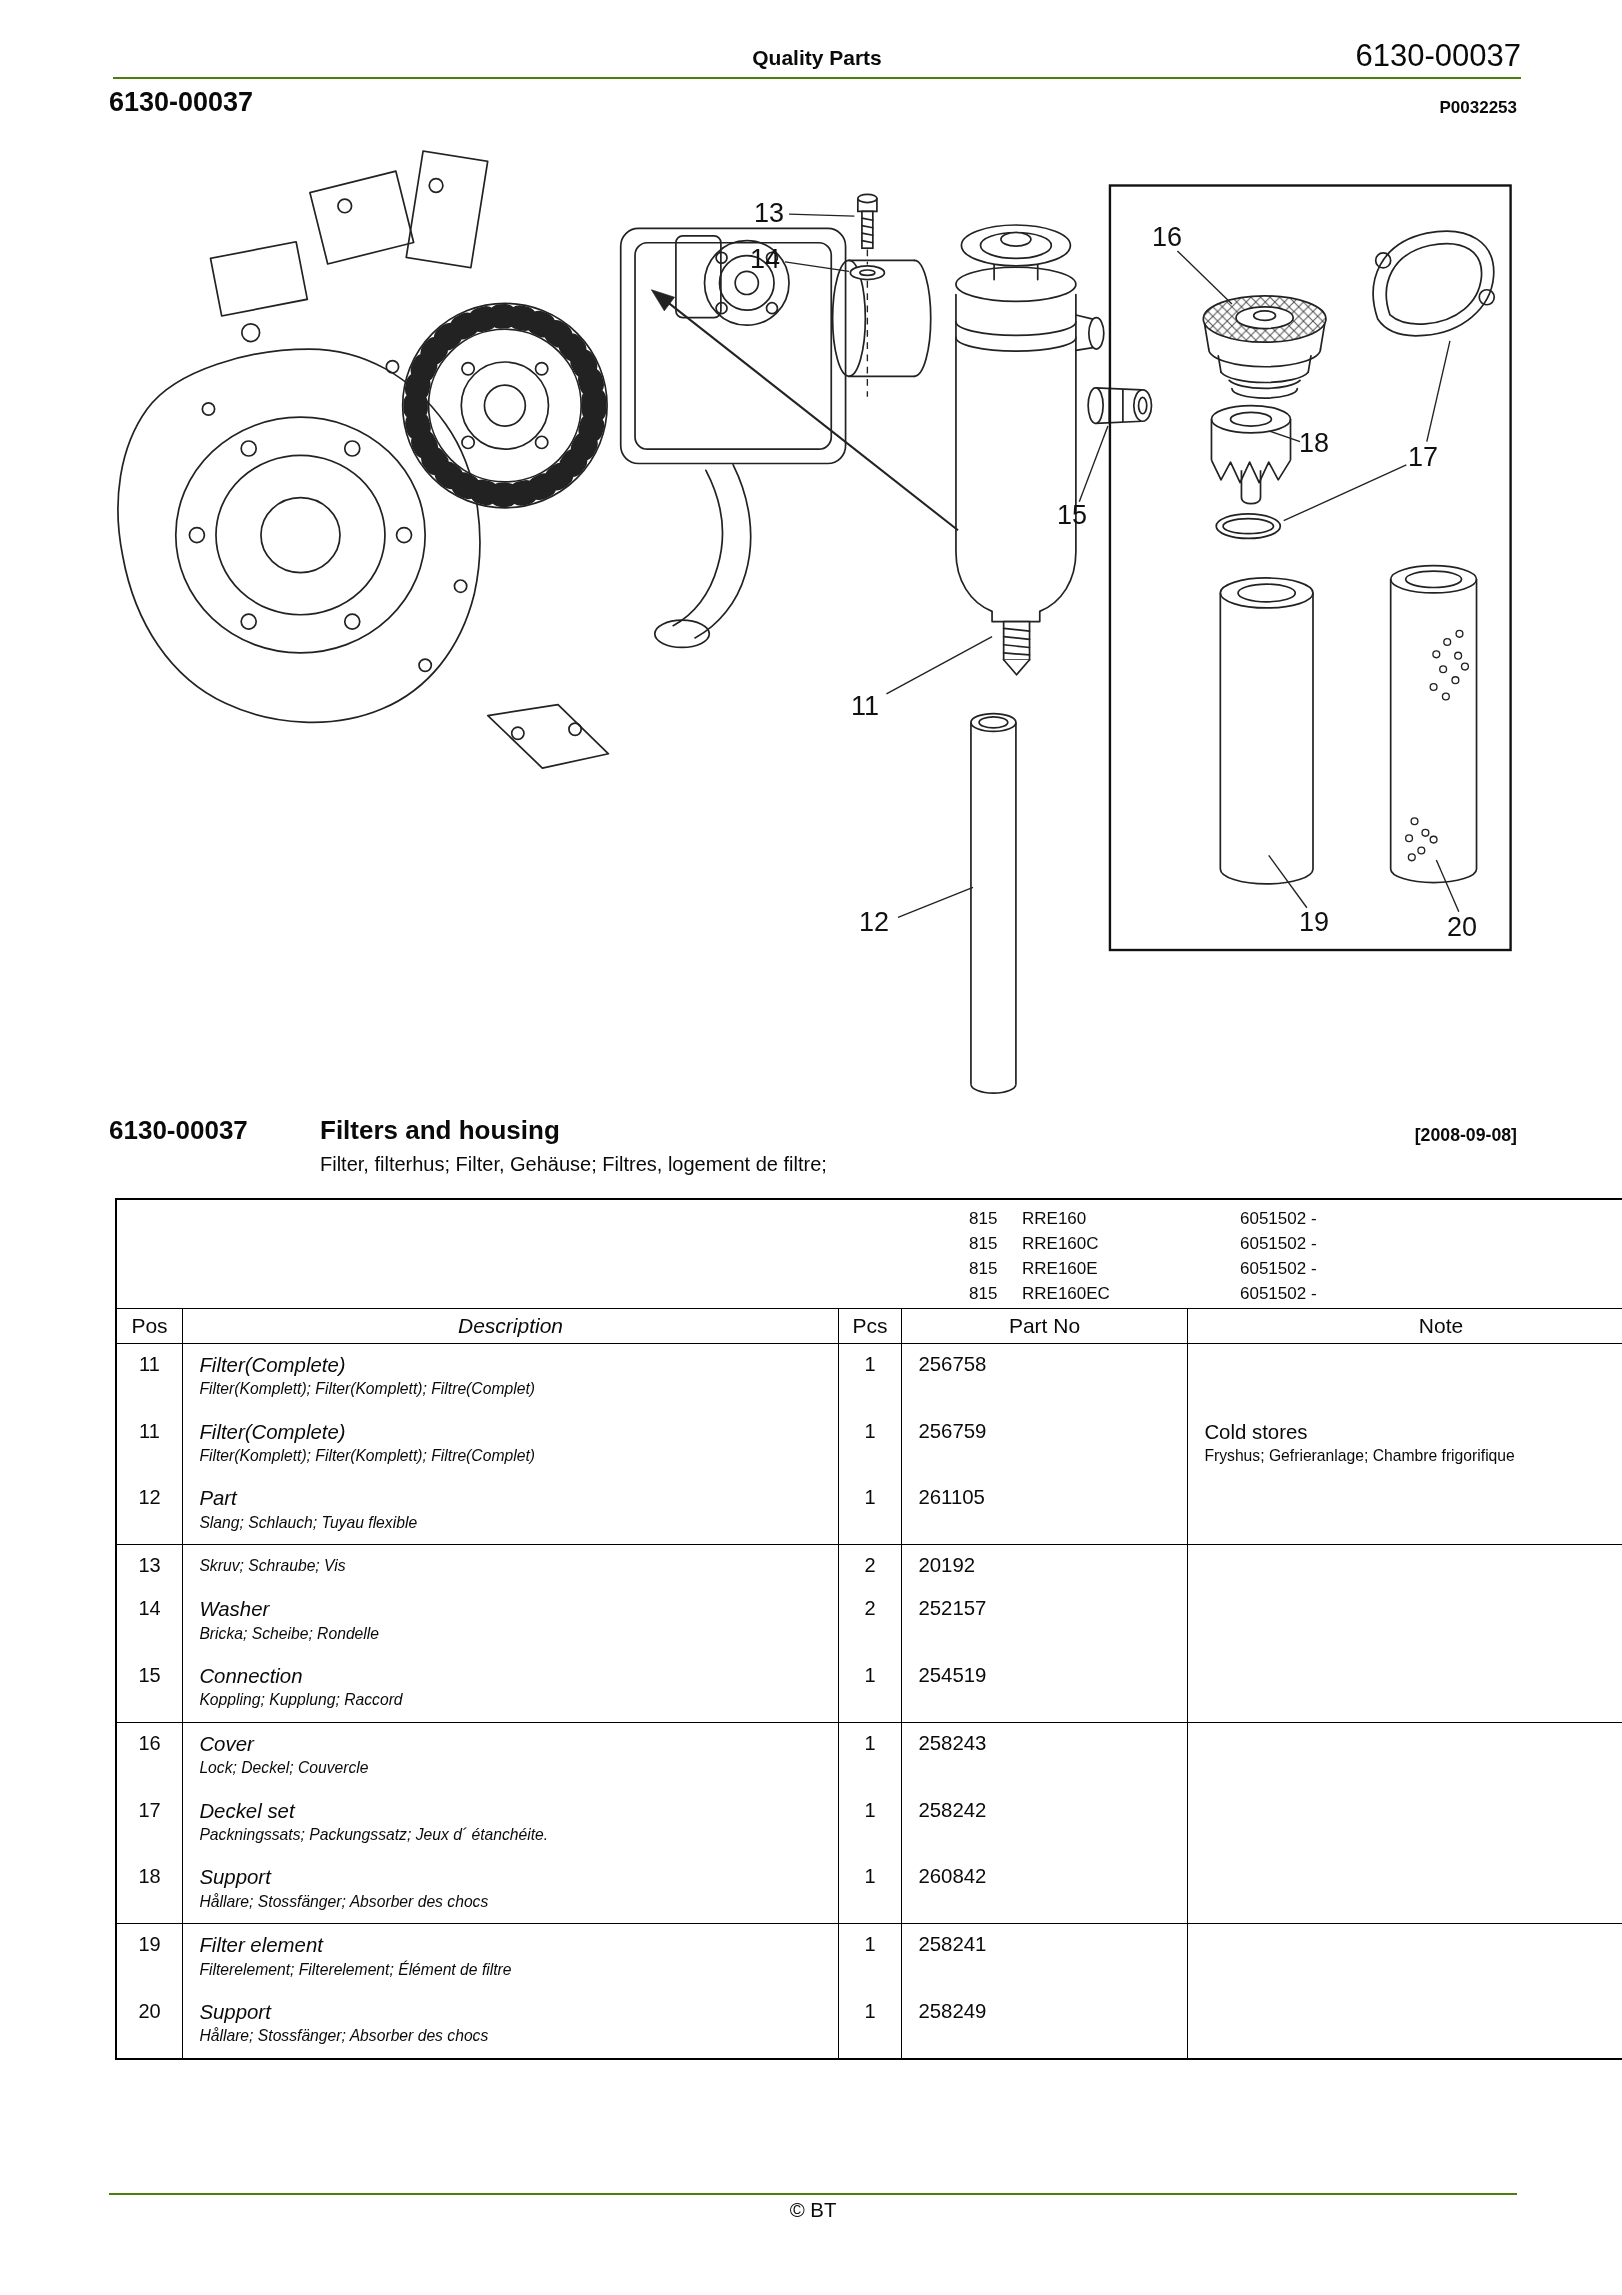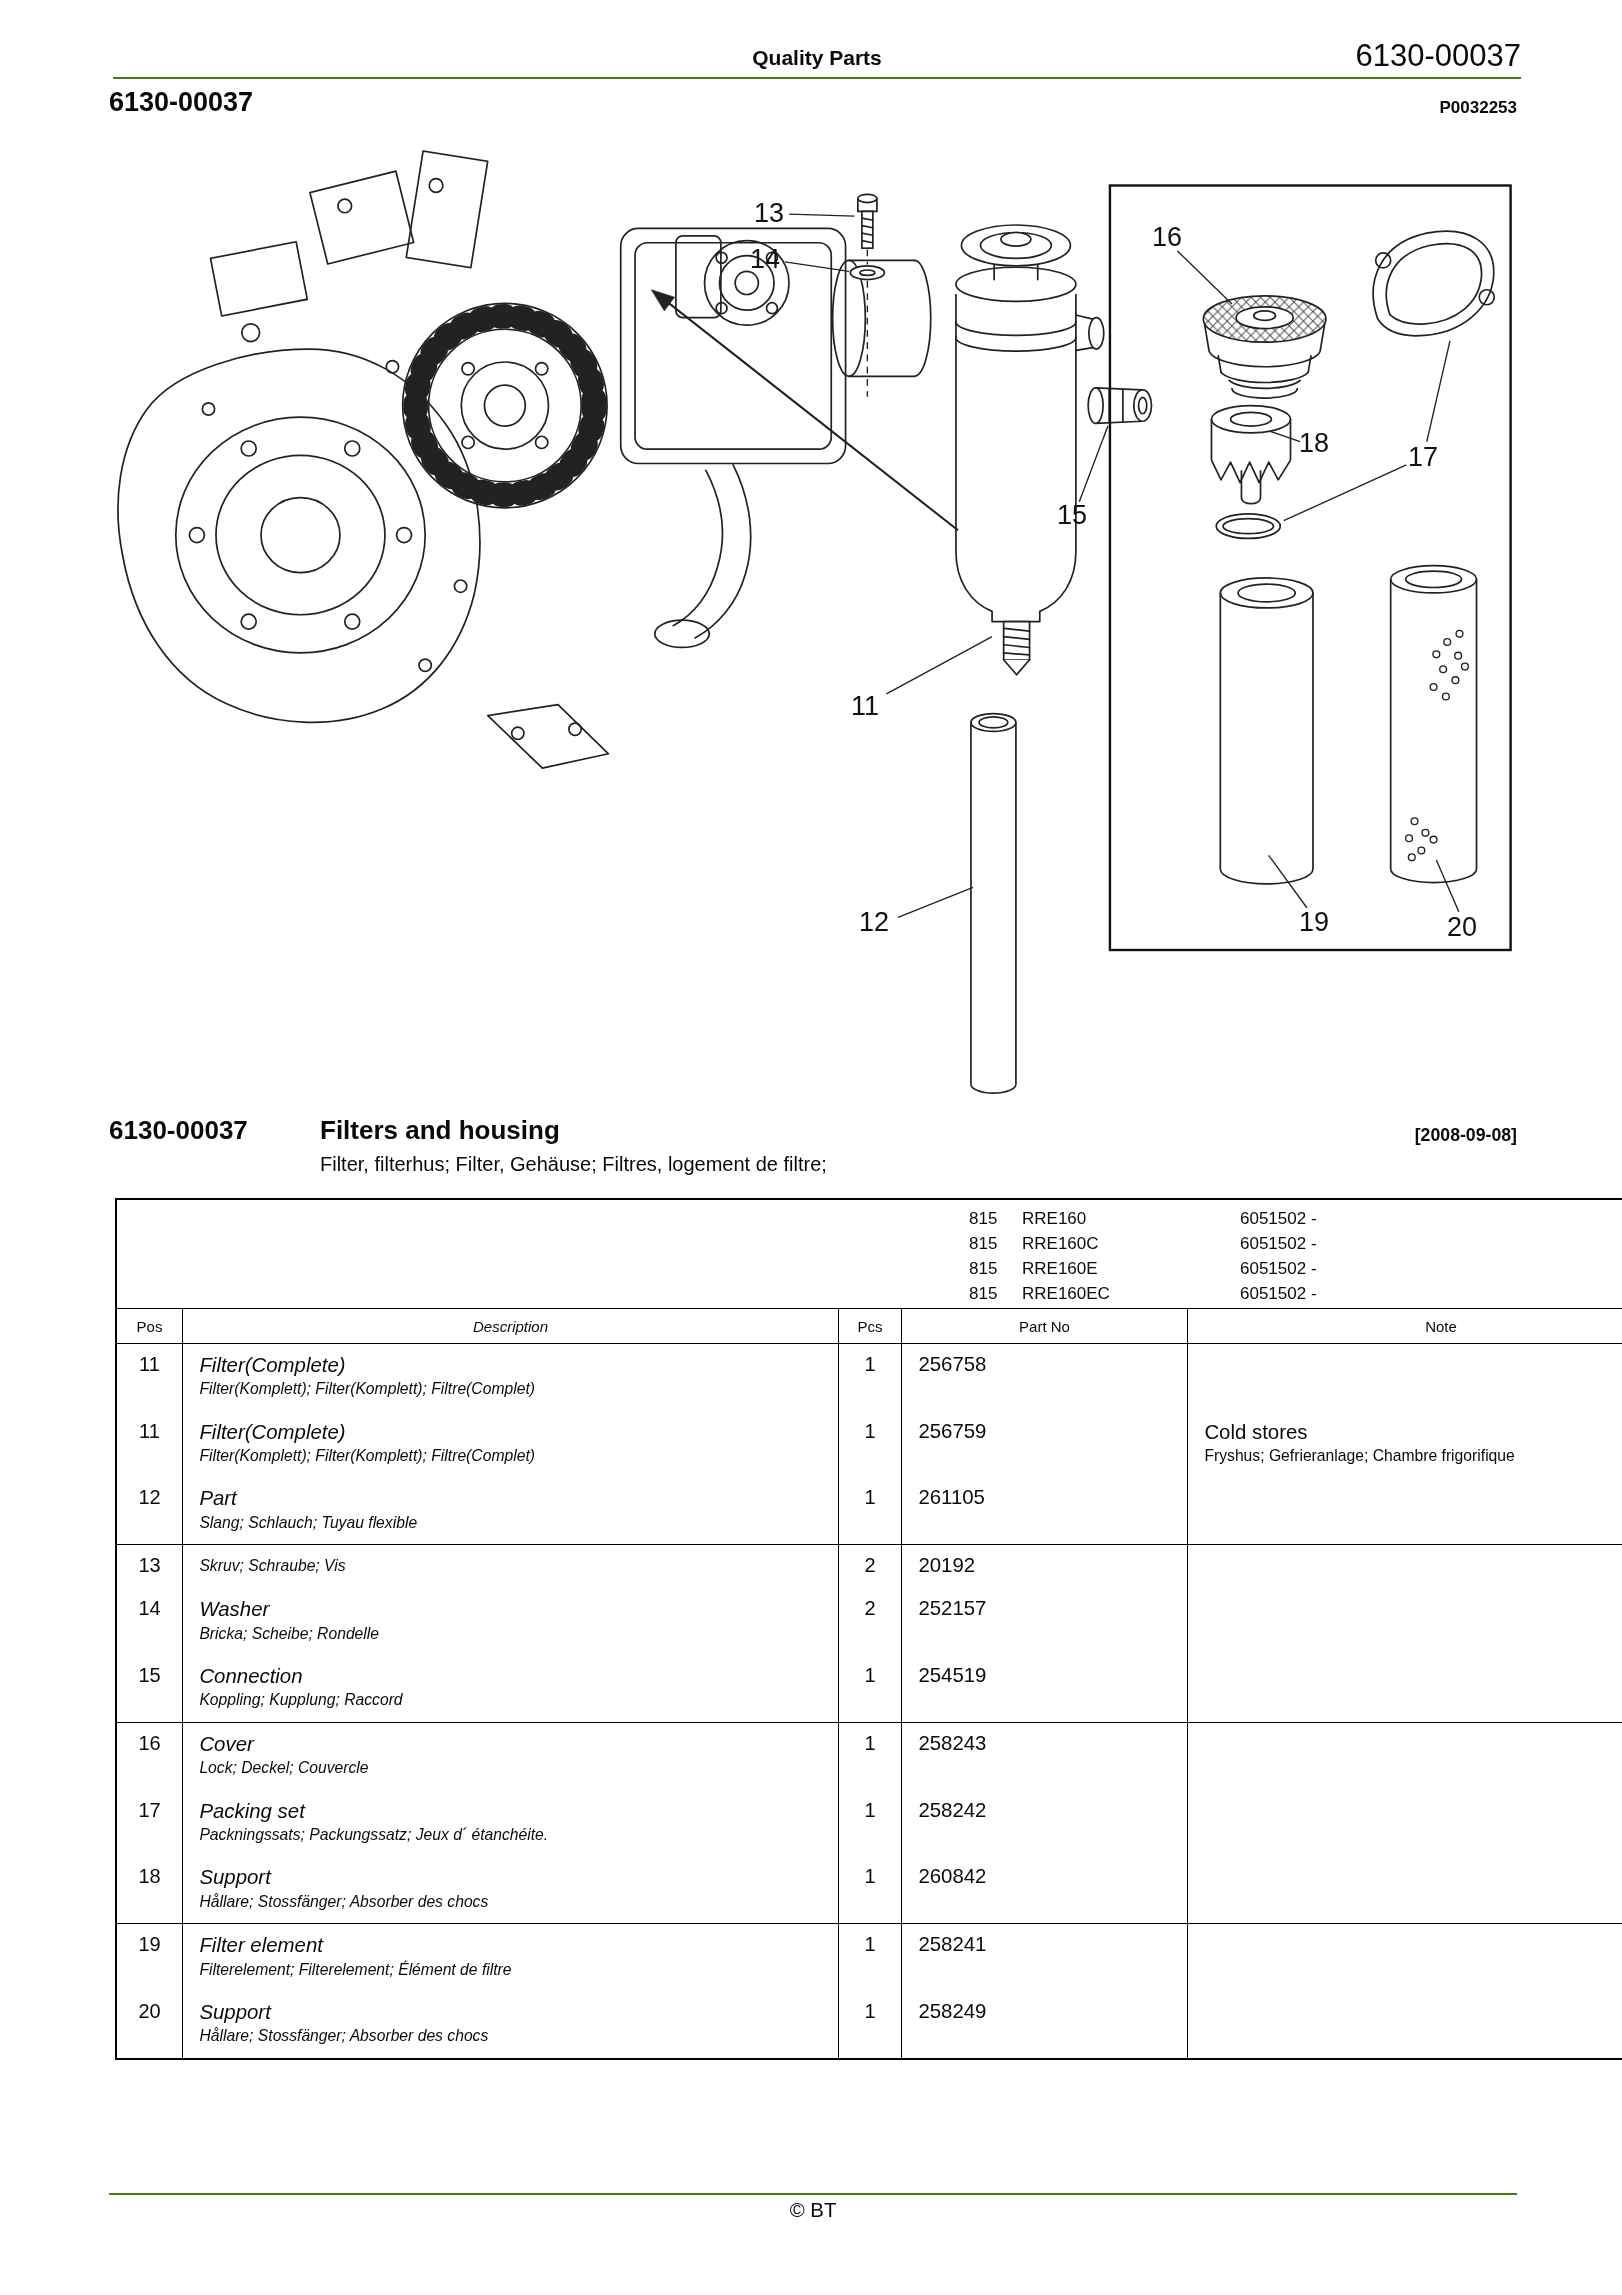--- a/index.html
+++ b/index.html
@@ -39,21 +39,21 @@
   
   .ptable { position:absolute; left:115px; top:1198px; width:1581px;
     border:2px solid #000; }
   .models-box { height:109px; border-bottom:1.4px solid #000; padding-top:5.5px; }
   .model-row { margin-left:852px; line-height:25px; font-size:17px; display:flex; }
   .model-code { width:53px; }
   .model-name { width:218px; }
   .model-serial { flex:1; }
 
   .header-row { display:flex; border-bottom:1.4px solid #000; height:35px; }
-  .hcell { display:flex; align-items:center; justify-content:center; font-size:15px; }
+  .hcell { display:flex; align-items:center; justify-content:center; font-size:21px; }
   .c-pos  { width:66px;  border-right:1.4px solid #000; }
   .c-desc { width:656px; border-right:1.4px solid #000;font-style:italic; }
   .c-pcs  { width:63px;  border-right:1.4px solid #000; }
   .c-part { width:286px; border-right:1.4px solid #000; }
   .c-note { flex:1; }
 
   .rgroup { border-bottom:1.4px solid #000; }
   .rgroup:last-child { border-bottom:none; }
   .trow { display:flex; align-items:stretch; }
   .trow > div { padding-top:8.9px; padding-bottom:11px; }
@@ -418,21 +418,21 @@
         <div class="c-pcs">1</div>
         <div class="c-part">258243</div>
         <div class="c-note">
           <div class="t-main"></div>
           <div class="t-sub"></div>
         </div>
       </div>
       <div class="trow">
         <div class="c-pos">17</div>
         <div class="c-desc">
-          <div class="t-main">Packing set</div>
+          <div class="t-main">Deckel set</div>
           <div class="t-sub">Packningssats; Packungssatz; Jeux d´ étanchéite.</div>
         </div>
         <div class="c-pcs">1</div>
         <div class="c-part">258242</div>
         <div class="c-note">
           <div class="t-main"></div>
           <div class="t-sub"></div>
         </div>
       </div>
       <div class="trow">

